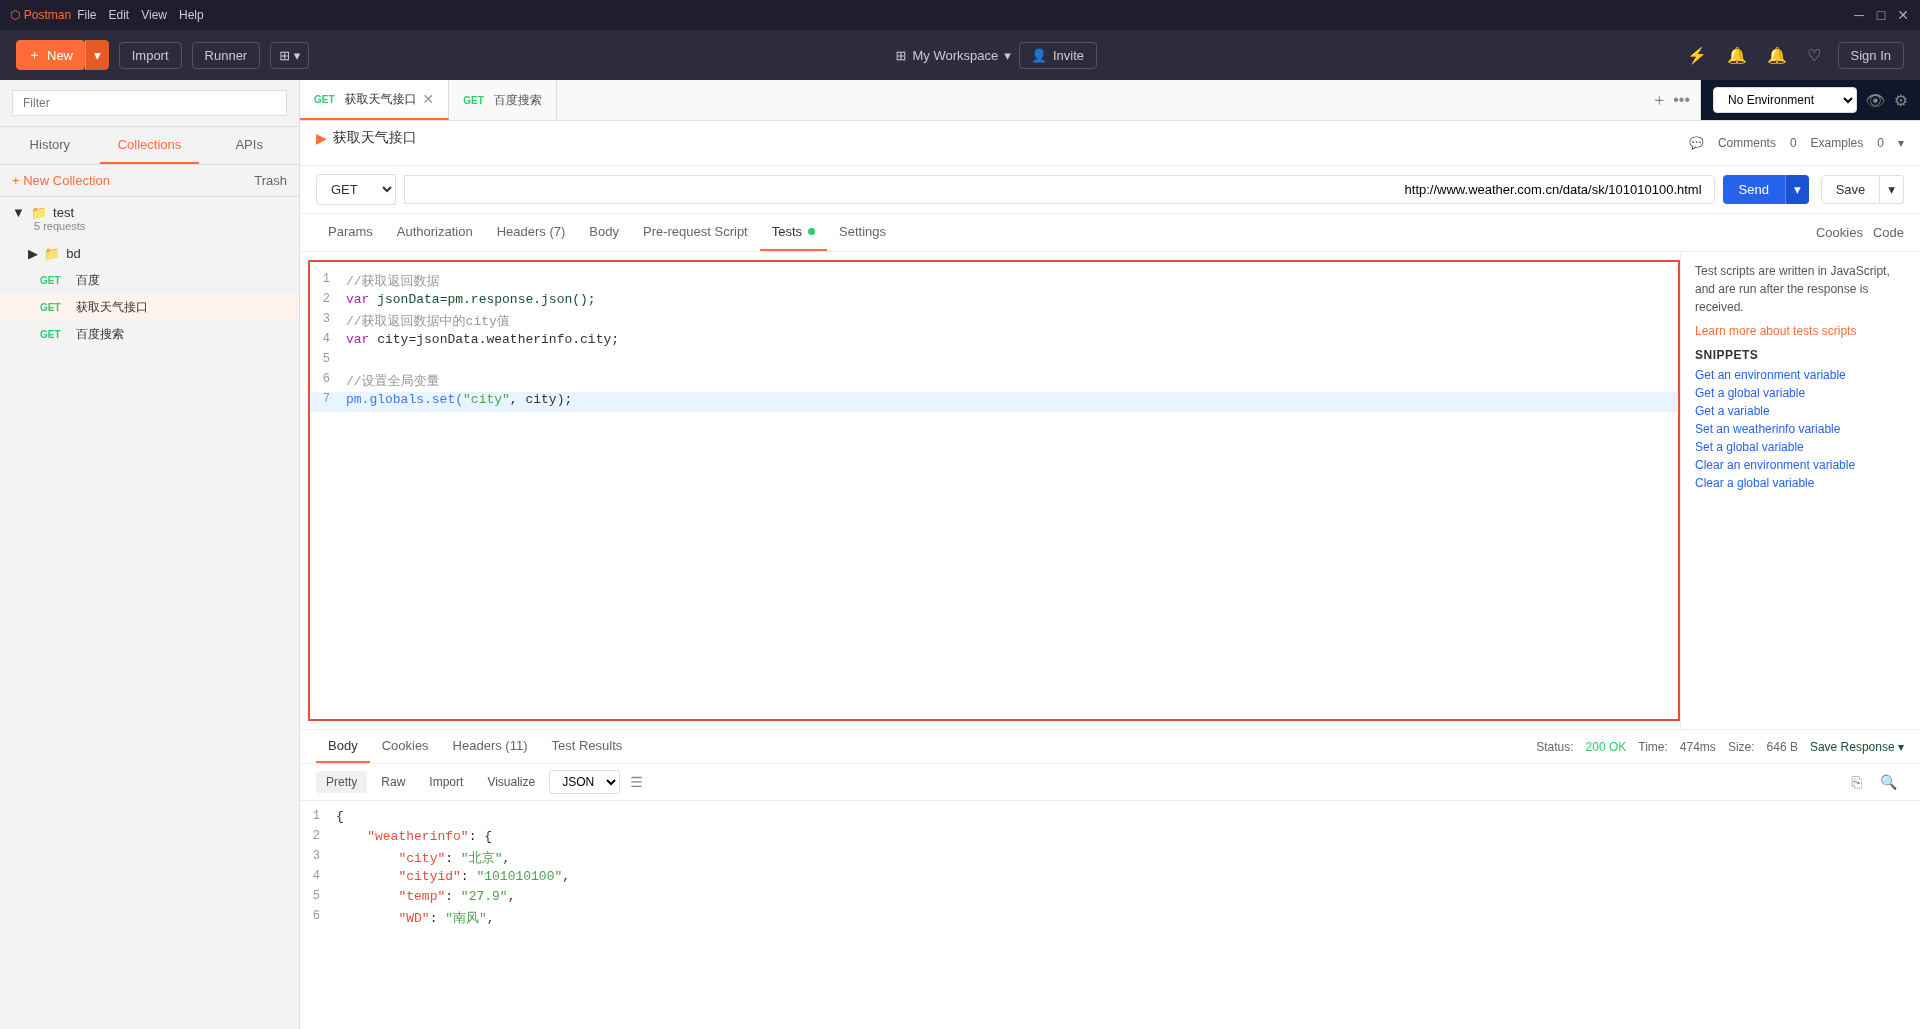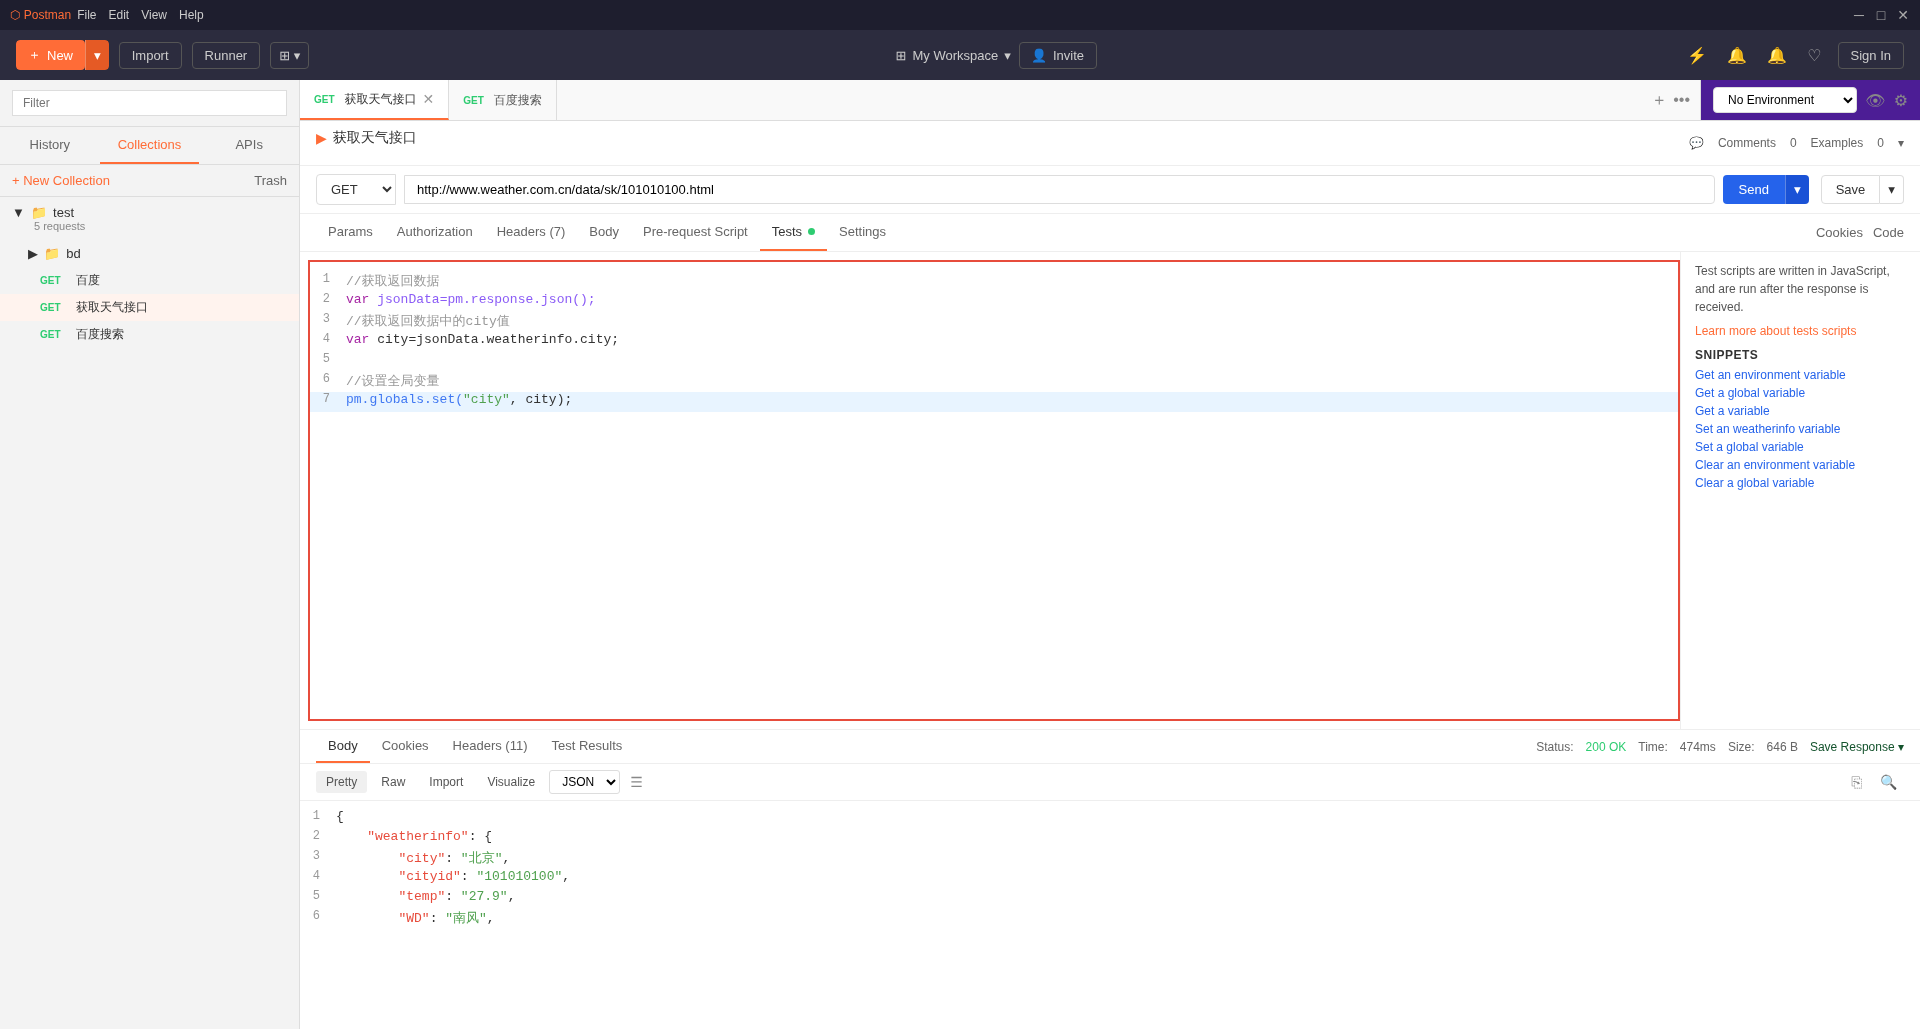--- a/index.html
+++ b/index.html
@@ -304,20 +304,21 @@
       min-width: 80px;
     }
     .url-input {
       flex: 1;
       border: 1px solid #ddd;
       border-left: none;
       border-radius: 0;
       padding: 6px 12px;
       font-size: 13px;
       outline: none;
+      text-align: right;
     }
     .btn-send {
       background: #2563eb;
       color: white;
       border: none;
       padding: 6px 16px;
       font-size: 13px;
       cursor: pointer;
       border-radius: 4px 0 0 4px;
     }
@@ -637,21 +638,21 @@
         <div class="tab">
           <span style="color:#2ecc71; font-size:10px; font-weight:bold; margin-right:4px;">GET</span>
           <span>百度搜索</span>
         </div>
         <div class="tab-actions">
           <button class="tab-action-btn">＋</button>
           <button class="tab-action-btn">•••</button>
         </div>
       </div>
 
-      <div style="display:flex; align-items:center; gap:8px; padding:0 12px; border-left:1px solid #ddd; min-width:220px; background:#4c1d95;">
+      <div style="display:flex; align-items:center; gap:8px; padding:0 12px; border-left:1px solid #ddd; min-width:220px; background:#0f172a;">
         <select class="env-select" style="flex:1;">
           <option>No Environment</option>
         </select>
         <button class="env-btn">👁</button>
         <button class="env-btn">⚙</button>
       </div>
     </div>
 
     <div style="display:flex; align-items:center; padding: 8px 16px; border-bottom:1px solid #eee; background:white; justify-content:space-between;">
       <div class="request-title">
@@ -709,21 +710,21 @@
       <div class="code-editor">
 
         <div class="code-line">
           <span class="line-num">1</span>
           <span class="line-content code-comment">//获取返回数据</span>
         </div>
 
         <div class="code-line">
           <span class="line-num">2</span>
           <span class="line-content">
-            <span style="color:#a626a4;">var </span><span style="color:#8b5cf6;">jsonData=pm.response.json();</span>
+            <span style="color:#a626a4;">var </span><span style="color:#14532d;">jsonData=pm.response.json();</span>
           </span>
         </div>
 
         <div class="code-line">
           <span class="line-num">3</span>
           <span class="line-content code-comment">//获取返回数据中的city值</span>
         </div>
 
         <div class="code-line">
           <span class="line-num">4</span>

